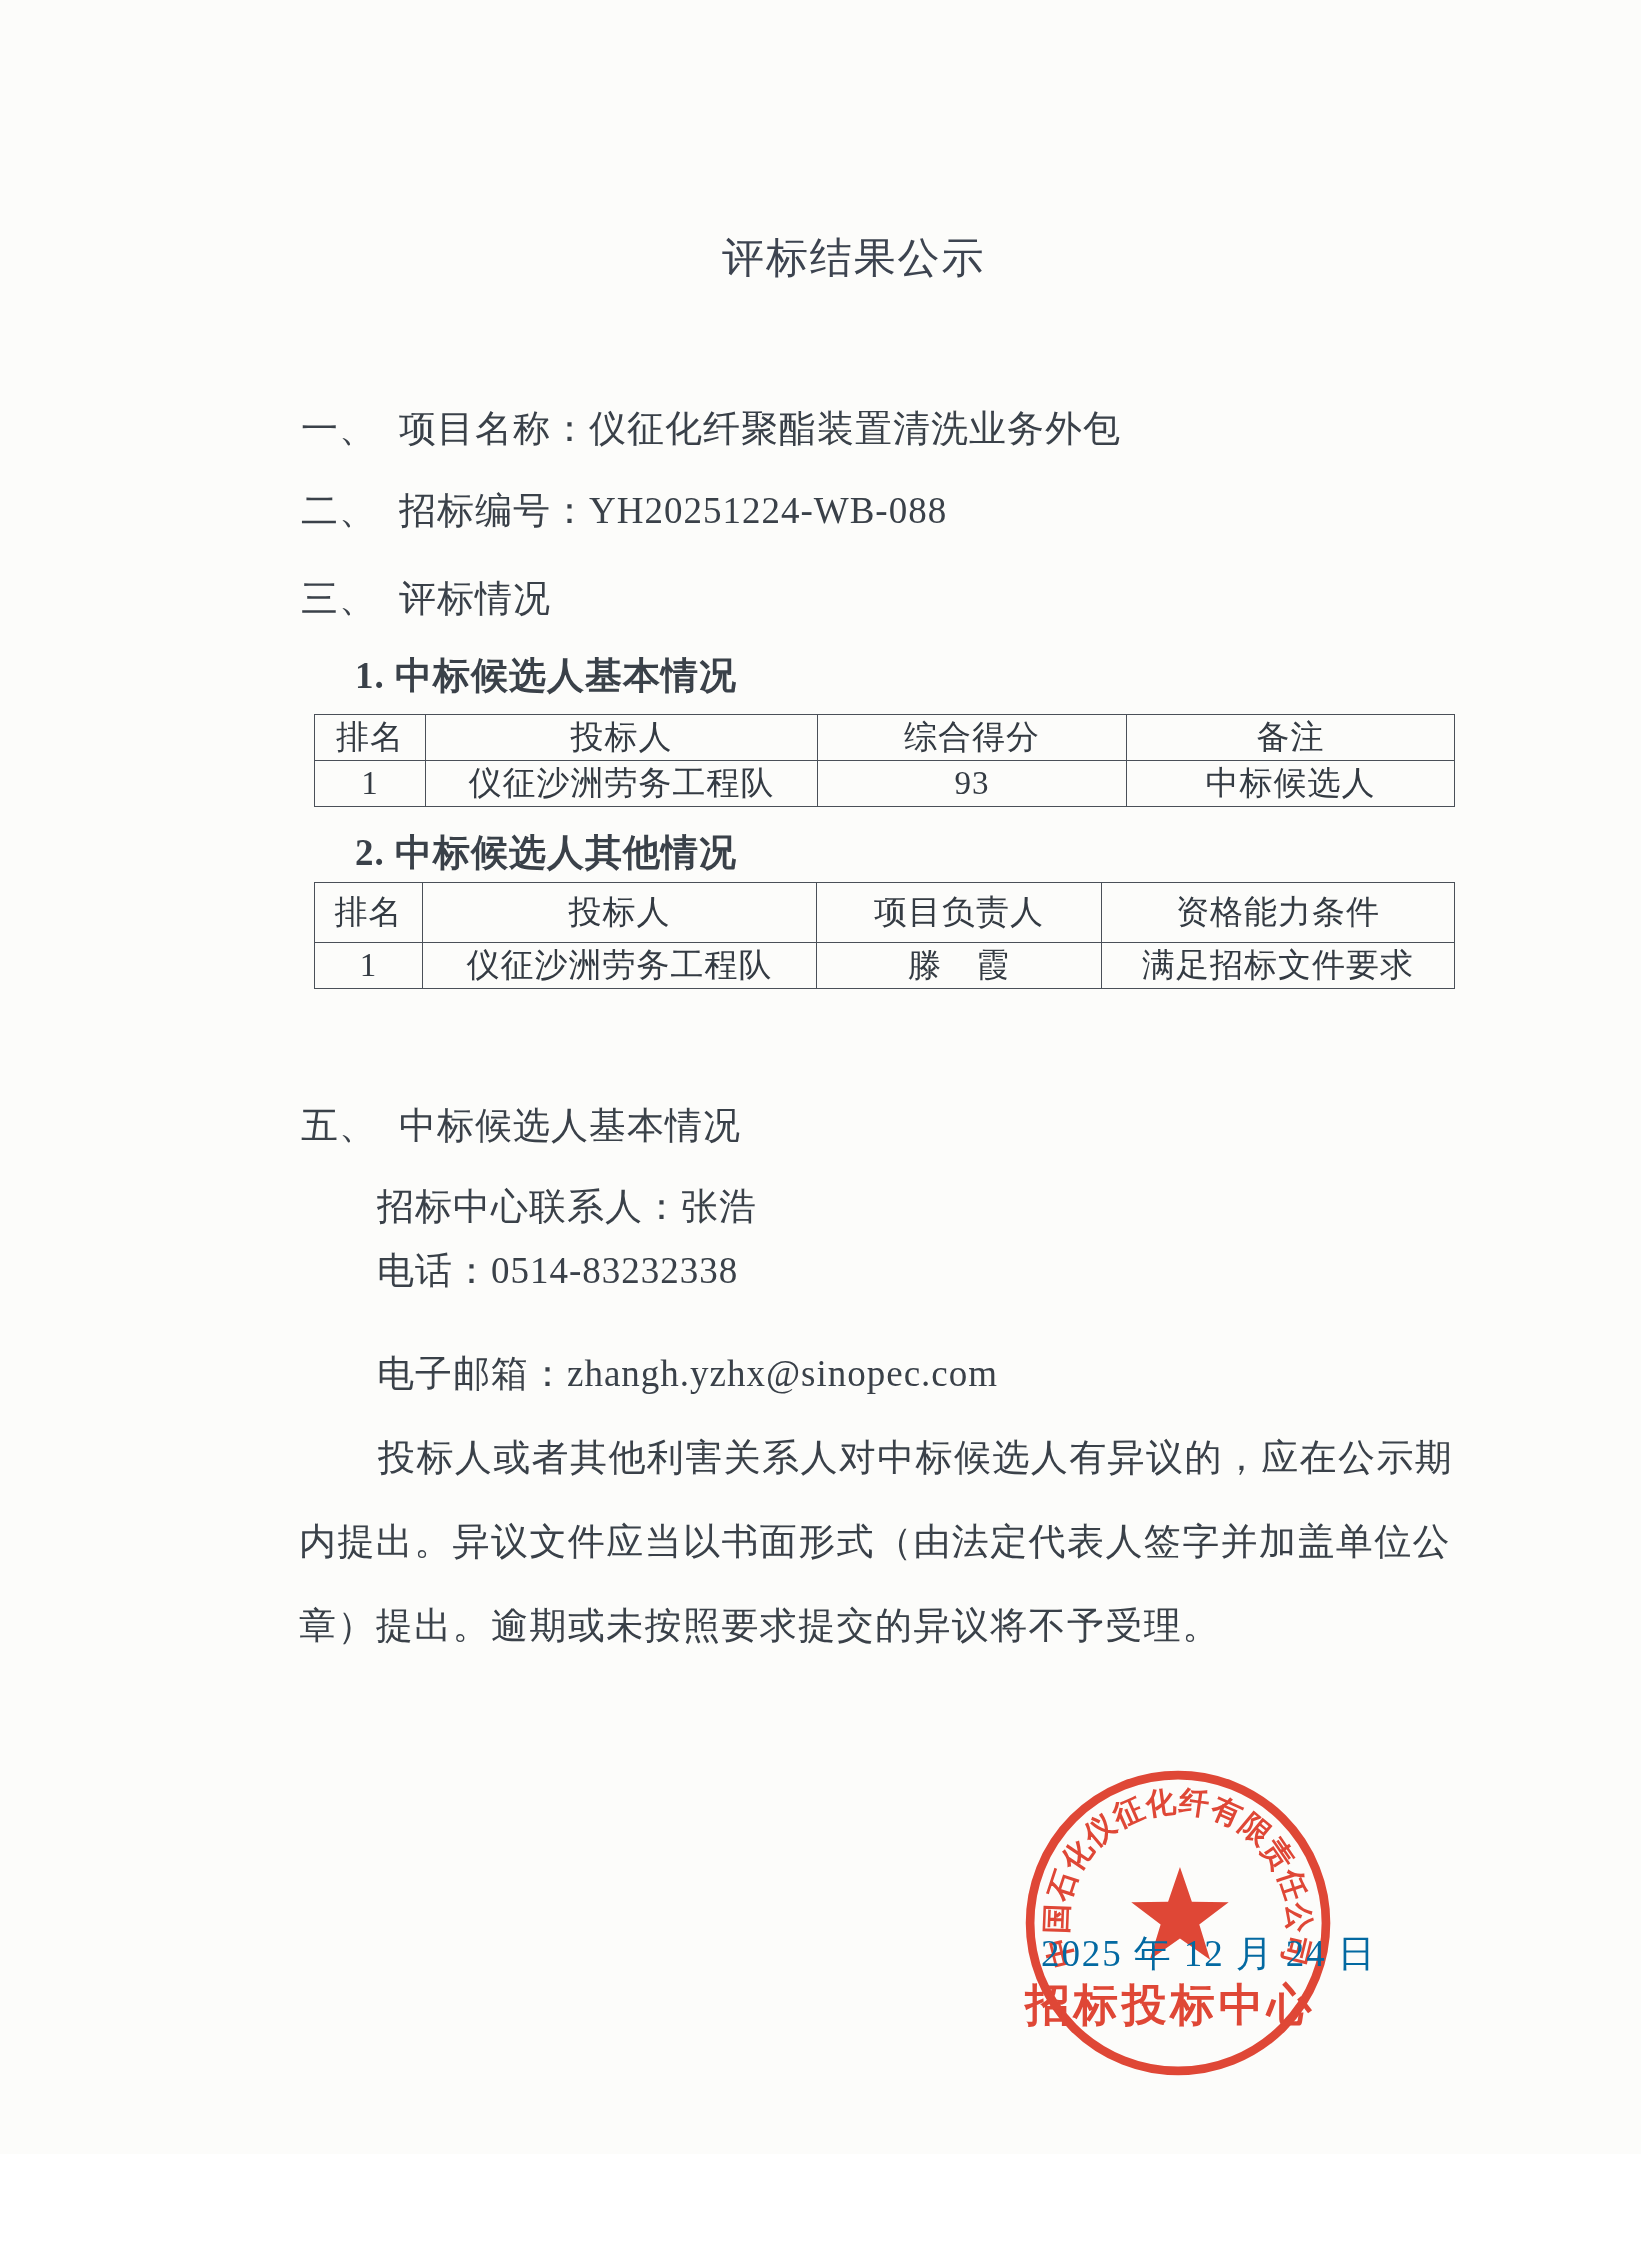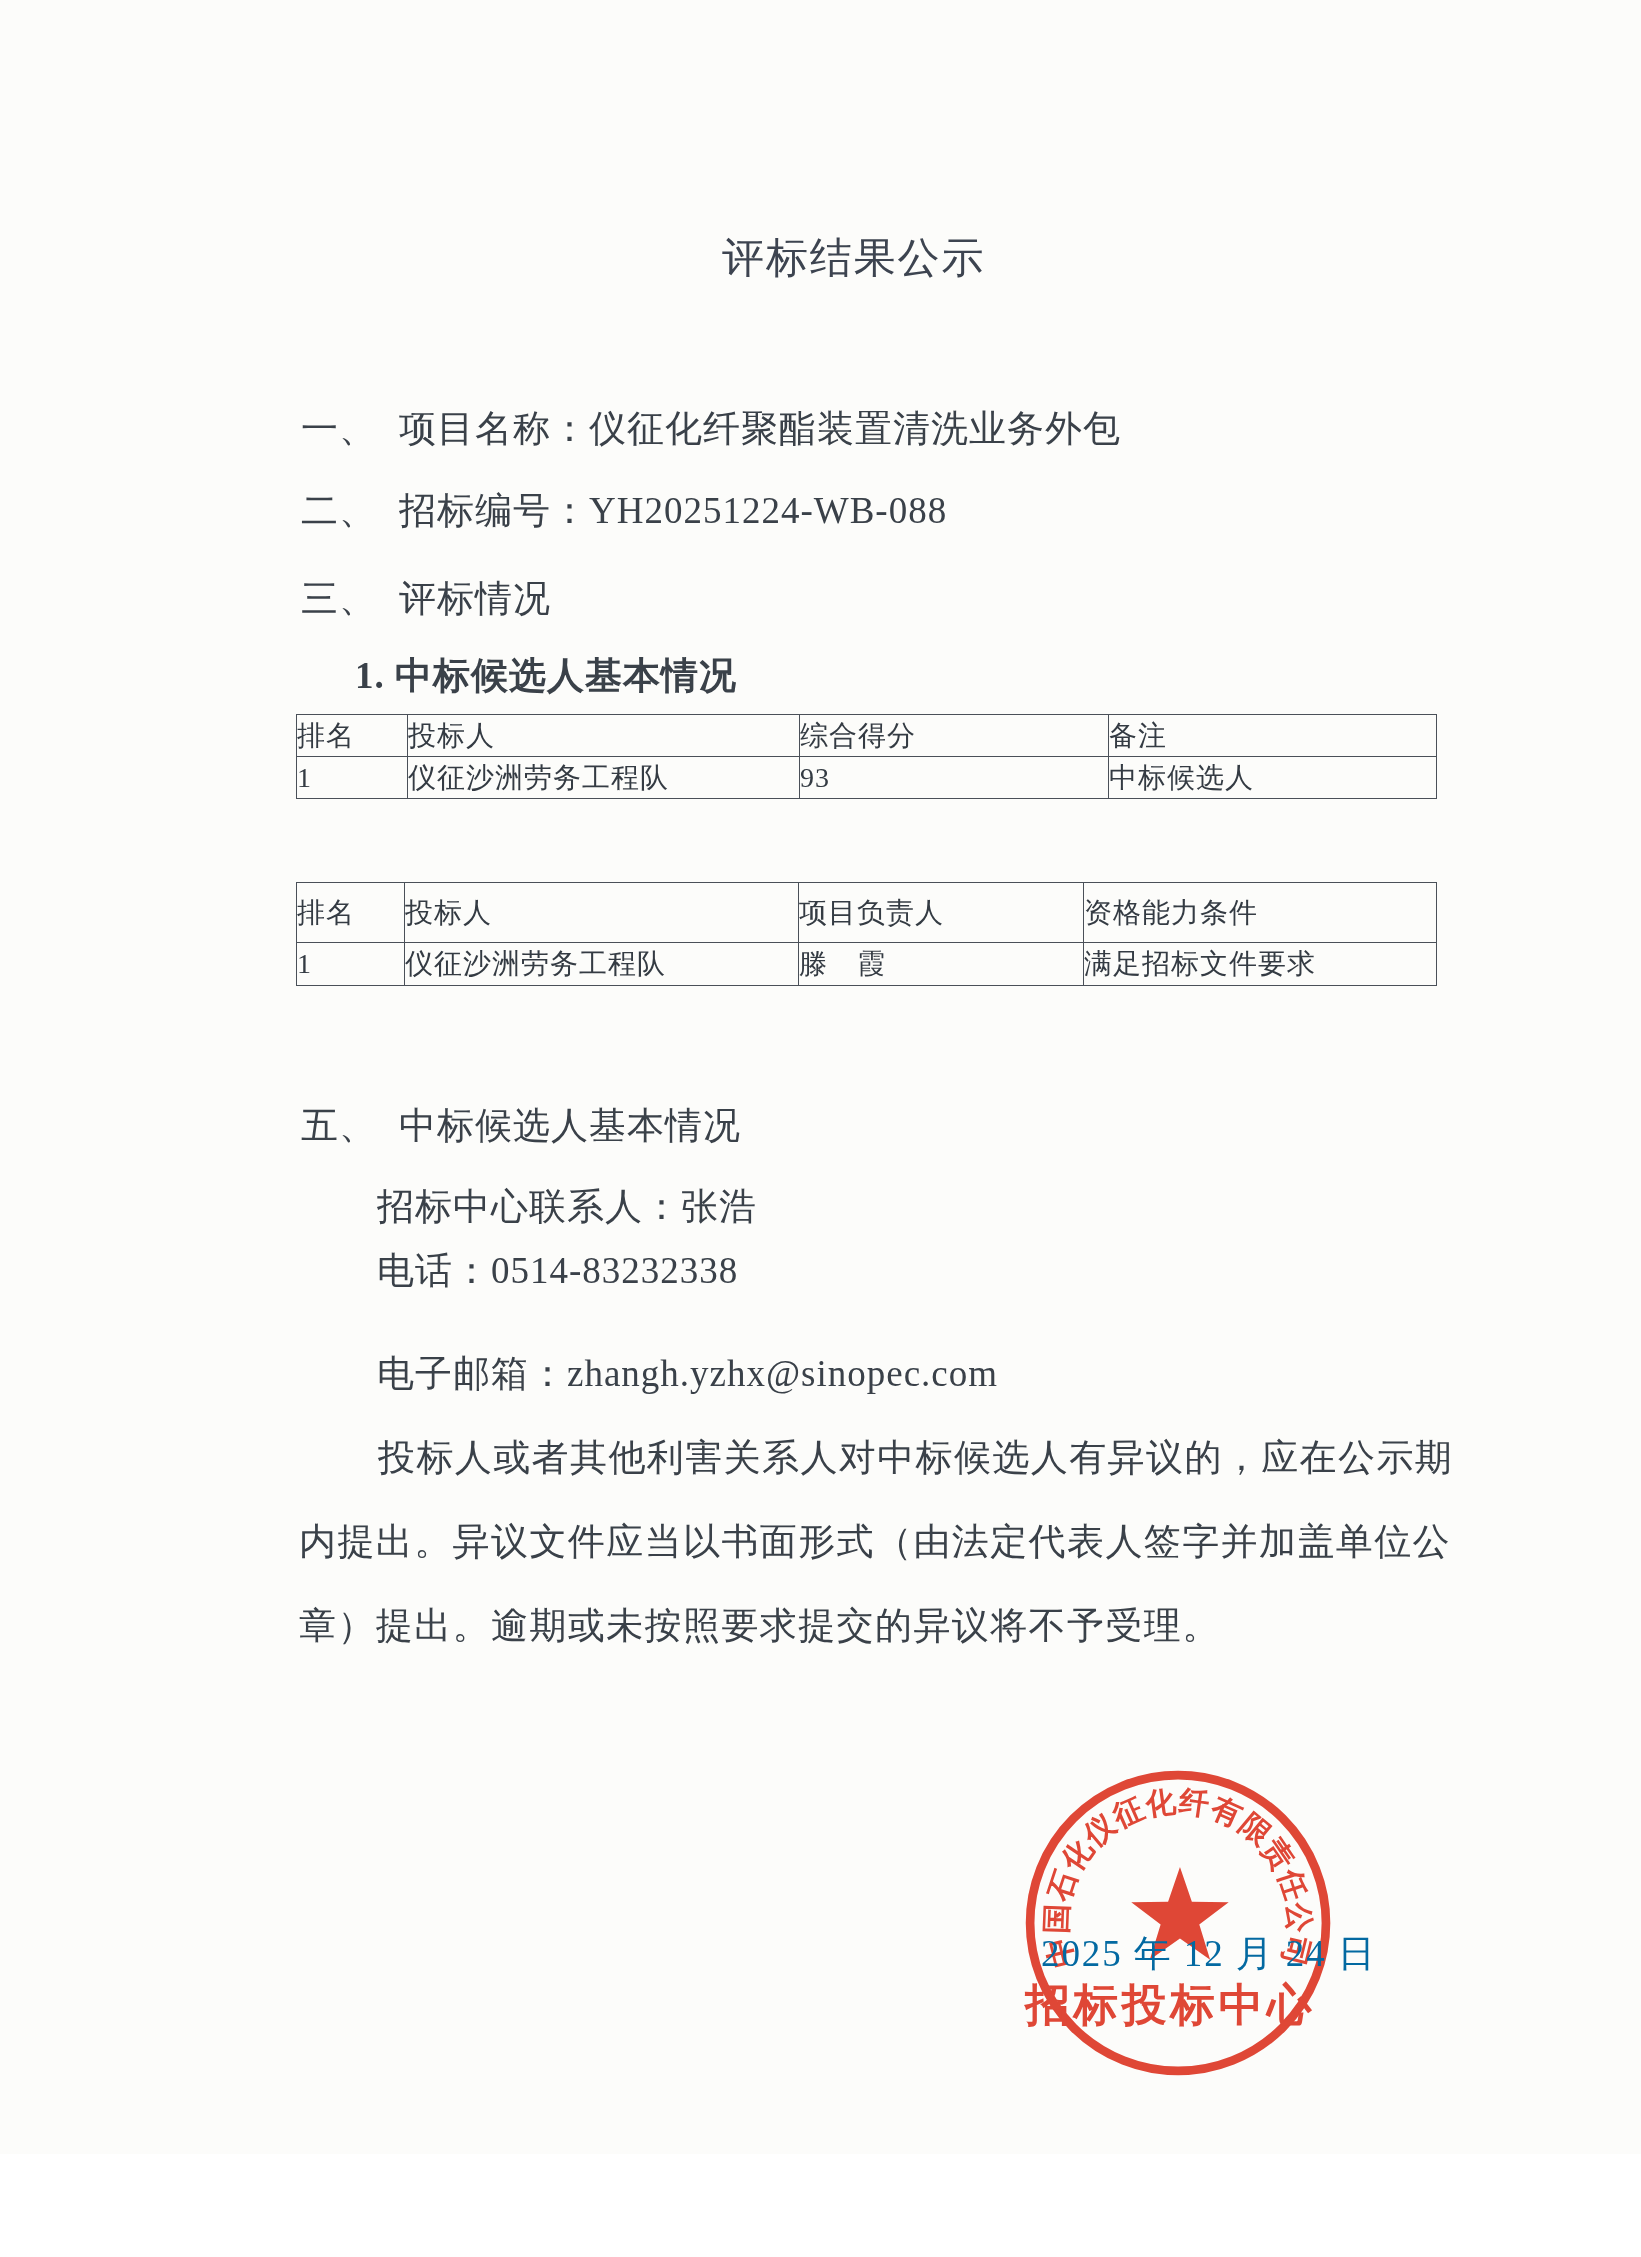--- a/index.html
+++ b/index.html
@@ -16,23 +16,23 @@
     font-size:42px;letter-spacing:1.9px;
     font-family:"DejaVu Sans","Liberation Sans",sans-serif;
     color:#3d4450;white-space:nowrap;
   }
   .line{position:absolute;font-size:37px;letter-spacing:1px;white-space:nowrap;}
   .item{left:301px;}
   .item .num{display:inline-block;width:98px;}
   .sub{left:355px;font-weight:bold;}
   .indent2{left:377px;}
   .tbl{
-    position:absolute;left:296px;
+    position:absolute;left:314px;
     border-collapse:collapse;table-layout:fixed;
-    font-size:28px;color:#343b43;text-align:left;
+    font-size:33px;color:#343b43;text-align:center;
   }
   .tbl th,.tbl td{
     border:1.9px solid #4a5058;
     font-weight:normal;padding:0;
     vertical-align:middle;letter-spacing:1px;
     overflow:hidden;white-space:nowrap;
   }
   .para{left:299px;width:1149px;letter-spacing:1.4px;}
   .para.first{padding-left:79px;}
   .stamp{position:absolute;left:1004px;top:1748px;width:350px;height:350px;z-index:2;opacity:.93;}
@@ -78,20 +78,21 @@
     </tr>
     <tr style="height:42px">
       <td>1</td>
       <td>仪征沙洲劳务工程队</td>
       <td>93</td>
       <td>中标候选人</td>
     </tr>
   </tbody>
     </table>
 
+  <div class="line sub" style="top:828px">2. 中标候选人其他情况</div>
 
   <table class="tbl" style="top:882px">
     <colgroup>
         <col style="width:108px">
         <col style="width:394px">
         <col style="width:285px">
         <col style="width:353px">
       </colgroup>
     <tbody>
         <tr style="height:60px">

